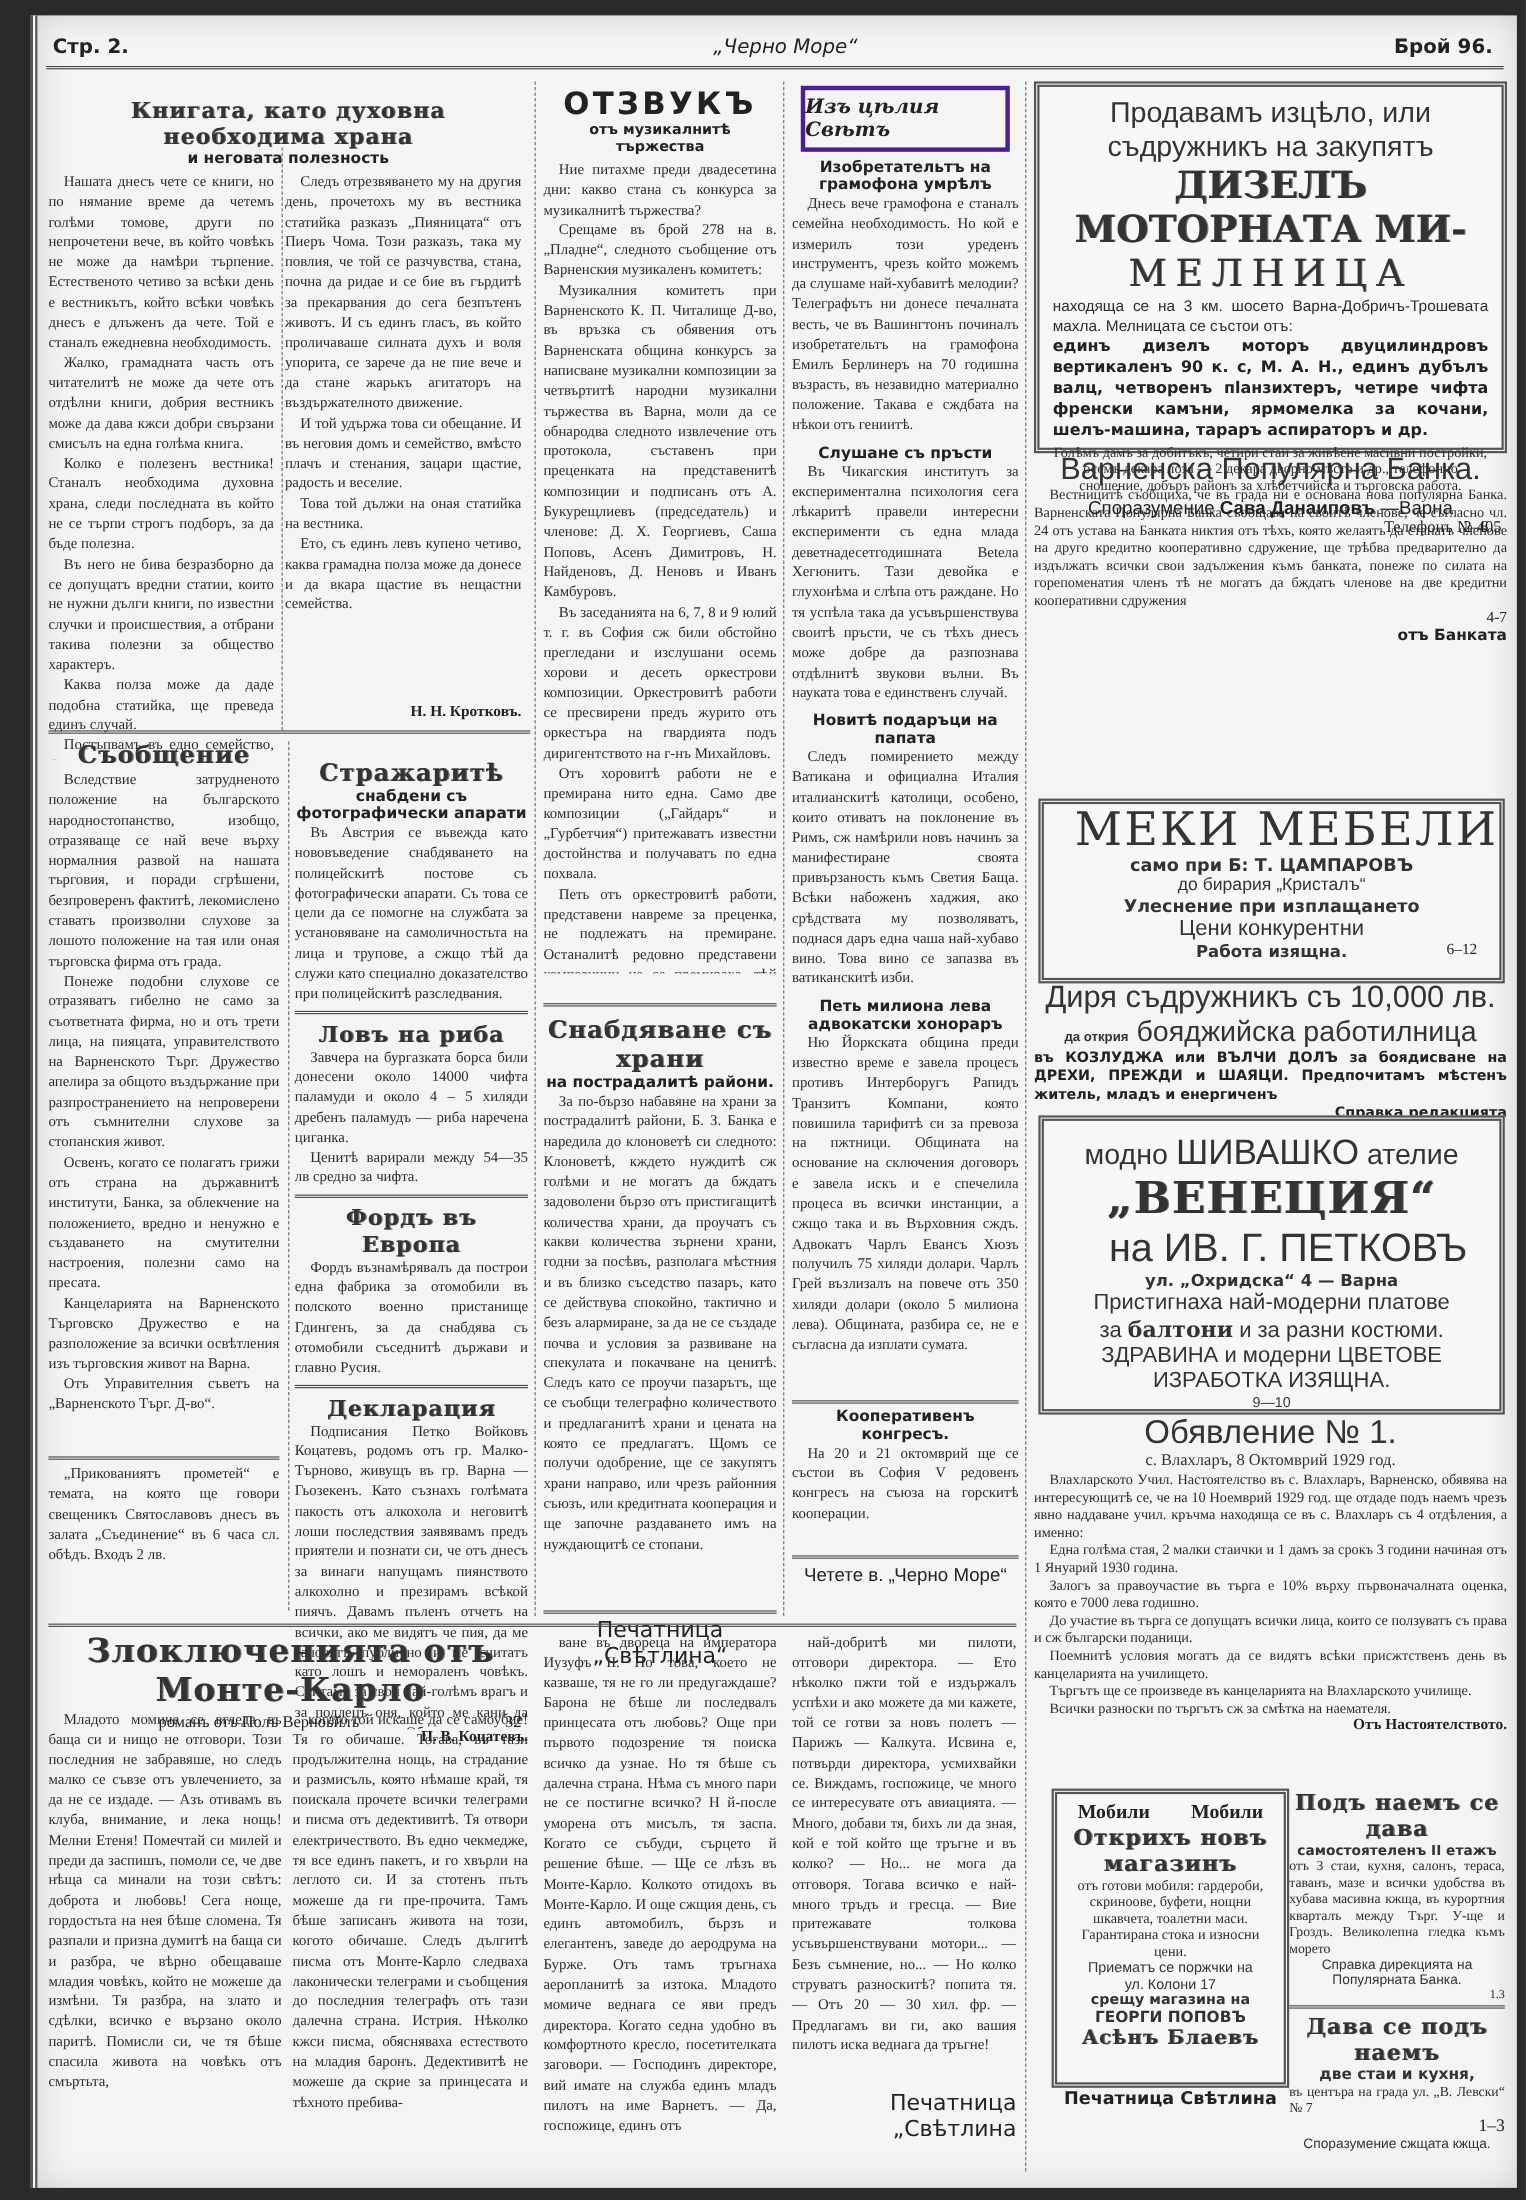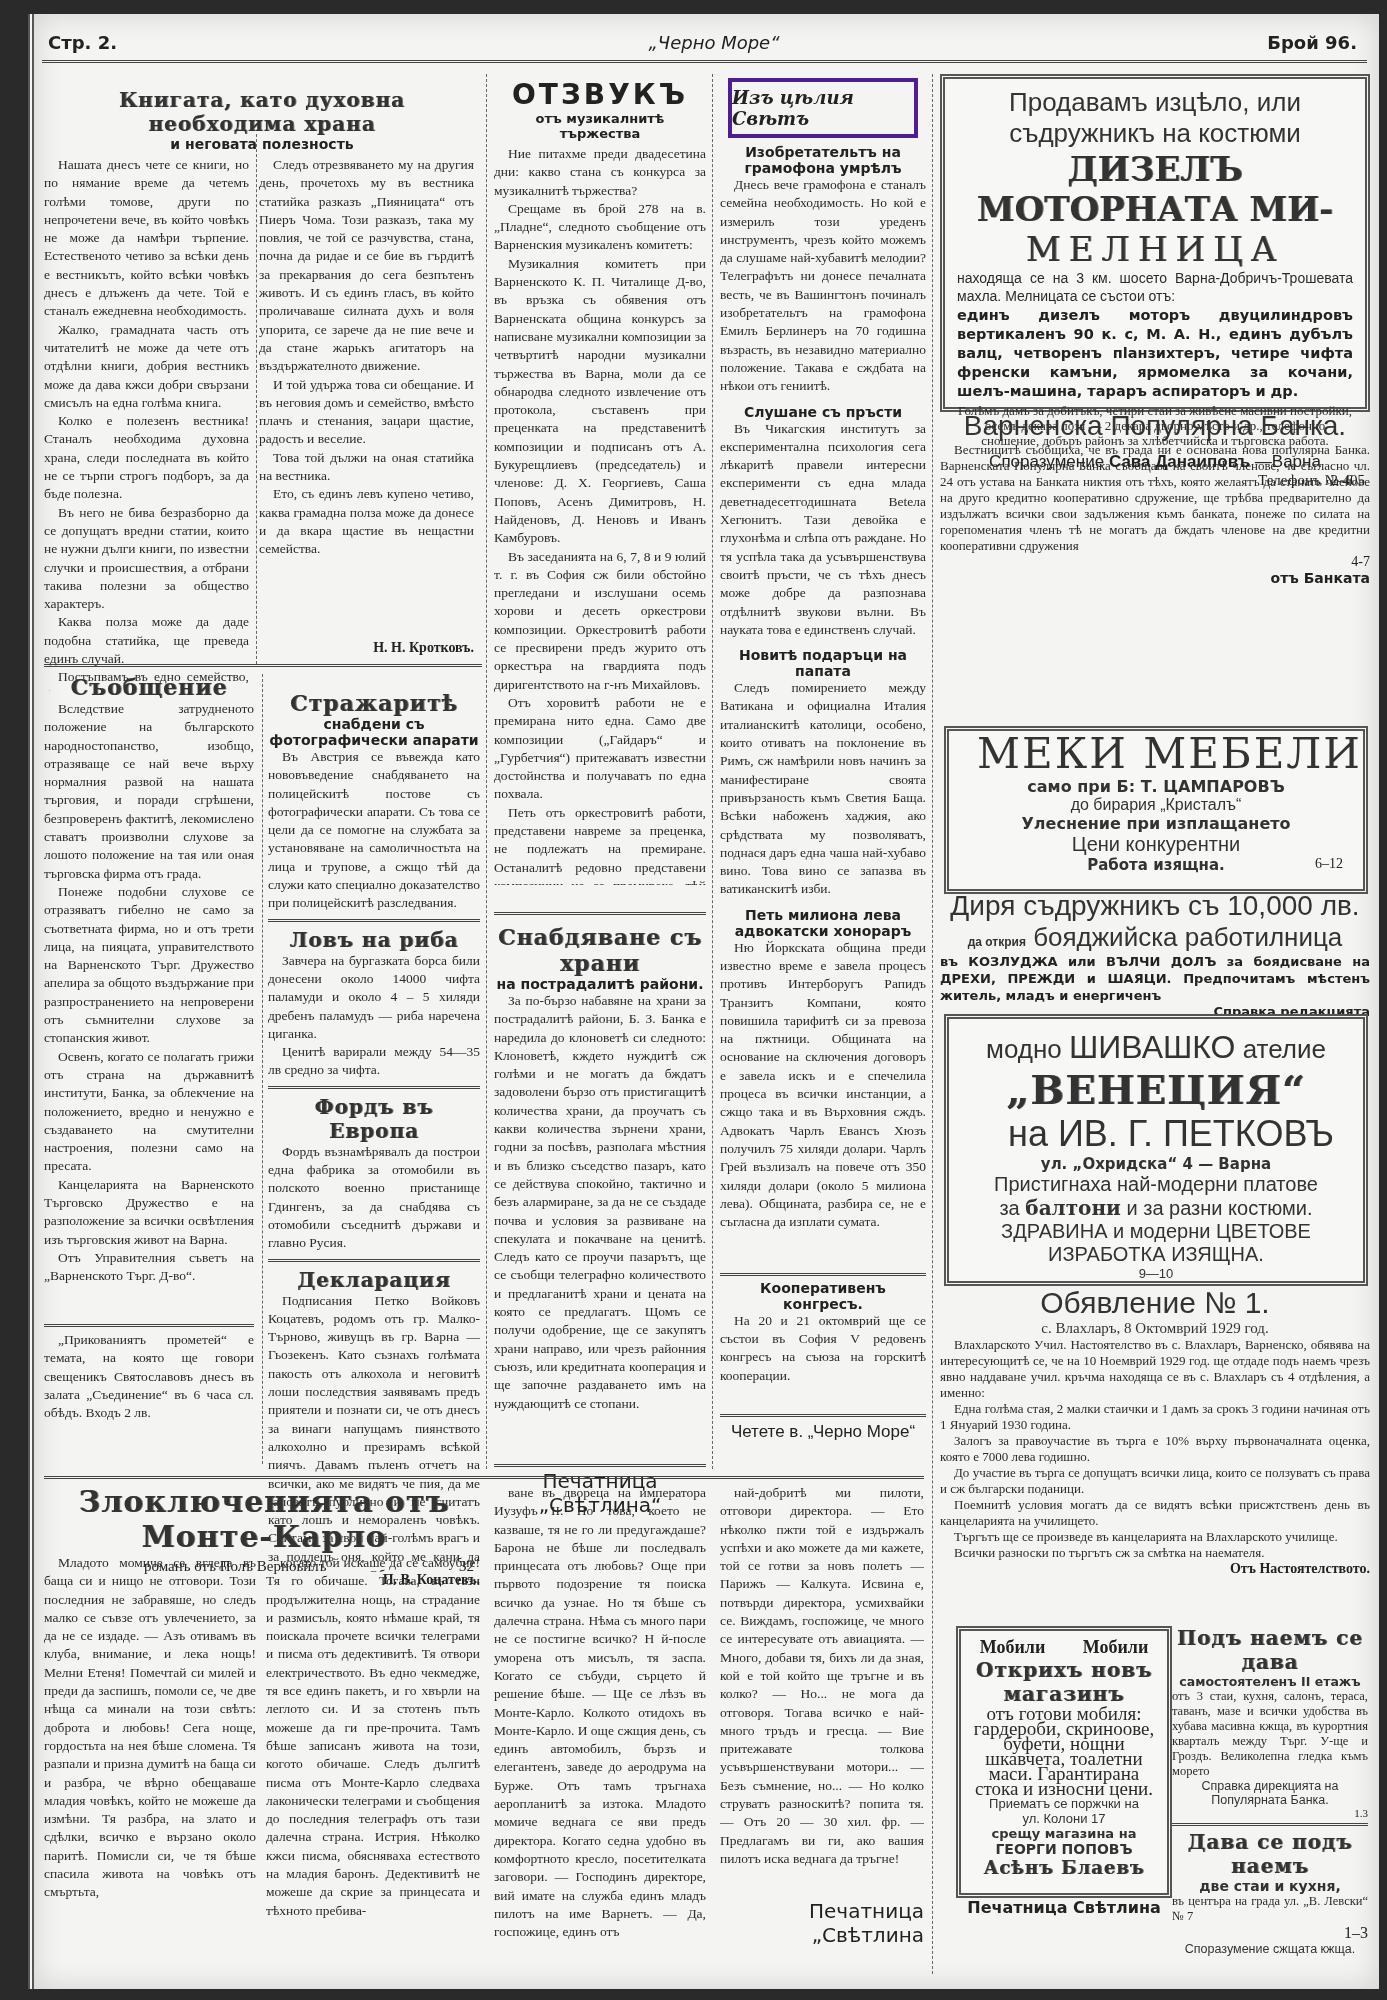--- a/index.html
+++ b/index.html
@@ -168,21 +168,21 @@
         <p>ване въ двореца на императора Иузуфъ II. Но това, което не казваше, тя не го ли предугаждаше? Барона не бѣше ли последвалъ принцесата отъ любовь? Още при първото подозрение тя поиска всичко да узнае. Но тя бѣше съ далечна страна. Нѣма съ много пари не се постигне всичко? Н й-после уморена отъ мисълъ, тя заспа. Когато се събуди, сърцето й решение бѣше. — Ще се лѣзъ въ Монте-Карло. Колкото отидохъ въ Монте-Карло. И още сжщия день, съ единъ автомобилъ, бързъ и елегантенъ, заведе до аеродрума на Бурже. Отъ тамъ тръгнаха аеропланитѣ за изтока. Младото момиче веднага се яви предъ директора. Когато седна удобно въ комфортното кресло, посетителката заговори. — Господинъ директоре, вий имате на служба единъ младъ пилотъ на име Варнетъ. — Да, госпожице, единъ отъ</p>
       </div>
     <div class="txt abs" style="left:676px;top:0;width:204px;height:400px;overflow:hidden;">
         <p>най-добритѣ ми пилоти, отговори директора. — Ето нѣколко пжти той е издържалъ успѣхи и ако можете да ми кажете, той се готви за новъ полетъ — Парижъ — Калкута. Исвина е, потвърди директора, усмихвайки се. Виждамъ, госпожице, че много се интересувате отъ авиацията. — Много, добави тя, бихъ ли да зная, кой е той който ще тръгне и въ колко? — Но... не мога да отговоря. Тогава всичко е най-много тръдъ и гресца. — Вие притежавате толкова усъвършенствувани мотори... — Безъ съмнение, но... — Но колко струватъ разноскитѣ? попита тя. — Отъ 20 — 30 хил. фр. — Предлагамъ ви ги, ако вашия пилотъ иска веднага да тръгне!</p>
       </div>
     <div class="abs" style="left:676px;top:415px;width:204px;text-align:right;font-size:20px;font-family:'DejaVu Sans',sans-serif;">Печатница „Свѣтлина</div>
   </div>
 
   <div class="box" style="left:906px;top:60px;width:420px;height:328px;">
     <div class="ad-big" style="font-size:26px;margin-top:8px;">Продавамъ изцѣло, или</div>
-    <div class="ad-big" style="font-size:26px;">съдружникъ на костюми</div>
+    <div class="ad-big" style="font-size:26px;">съдружникъ на закупятъ</div>
     <div class="goth" style="font-size:34px;letter-spacing:0;">ДИЗЕЛЪ МОТОРНАТА МИ-</div>
     <div class="goth" style="font-size:34px;letter-spacing:8px;font-weight:normal;">МЕЛНИЦА</div>
     <div class="txt" style="padding:0 12px;font-size:14px;font-family:'Liberation Sans',sans-serif;">находяща се на 3 км. шосето Варна-Добричъ-Трошевата махла. Мелницата се състои отъ:</div>
     <div class="bold-ad" style="padding:0 12px;font-size:14.5px;line-height:19px;text-align:justify;">единъ дизелъ моторъ двуцилиндровъ вертикаленъ 90 к. с, М. А. Н., единъ дубълъ валц, четворенъ пlанзихтеръ, четире чифта френски камъни, ярмомелка за кочани, шелъ-машина, тараръ аспираторъ и др.</div>
     <div class="txt" style="padding:2px 12px;font-size:13px;text-align:center;line-height:15px;">Голѣмъ дамъ за добитъкъ, четири стаи за живѣене масивни постройки, осемъ декара лозя — 2 декара дворно мѣсто и др., телефонно сношение, добъръ районъ за хлѣбетчийска и търговска работа.</div>
     <div style="text-align:center;font-size:17px;font-family:'Liberation Sans',sans-serif;margin-top:2px;">
       <span>Споразумение</span>
       <b>Сава Данаиповъ</b>
       <span>—Варна</span>
     </div>
@@ -258,21 +258,21 @@
     <div class="sig" style="font-size:14px;">Отъ Настоятелството.</div>
   </div>
 
   <div class="box" style="left:922px;top:1612px;width:206px;height:262px;">
     <div style="display:flex;justify-content:space-around;font-size:18px;font-weight:bold;margin-top:6px;">
       <span>Мобили</span>
       <span>Мобили</span>
     </div>
     <div class="goth" style="font-size:20px;">Открихъ новъ</div>
     <div class="goth" style="font-size:20px;">магазинъ</div>
-    <div class="txt" style="font-size:19px;line-height:15px;padding:0 6px;text-align:center;">отъ готови мобиля: гардероби, скриноове, буфети, нощни шкавчета, тоалетни маси. Гарантирана стока и износни цени.</div>
+    <div class="txt" style="font-size:13px;line-height:15px;padding:0 6px;text-align:center;">отъ готови мобиля: гардероби, скриноове, буфети, нощни шкавчета, тоалетни маси. Гарантирана стока и износни цени.</div>
     <div class="ad-big" style="font-size:13px;">Приематъ се поржчки на</div>
     <div class="ad-big" style="font-size:13px;">ул. Колони 17</div>
     <div class="ad-big bold-ad" style="font-size:13px;">срещу магазина на</div>
     <div class="ad-big bold-ad" style="font-size:14px;">ГЕОРГИ ПОПОВЪ</div>
     <div class="goth" style="font-size:18px;">Асѣнъ Блаевъ</div>
   </div>
   <div class="abs bold-ad" style="left:922px;top:1884px;width:216px;text-align:center;font-size:16px;">Печатница Свѣтлина</div>
 
   <div class="abs" style="left:1138px;top:1612px;width:196px;">
     <div class="goth" style="font-size:20px;">Подъ наемъ се дава</div>

